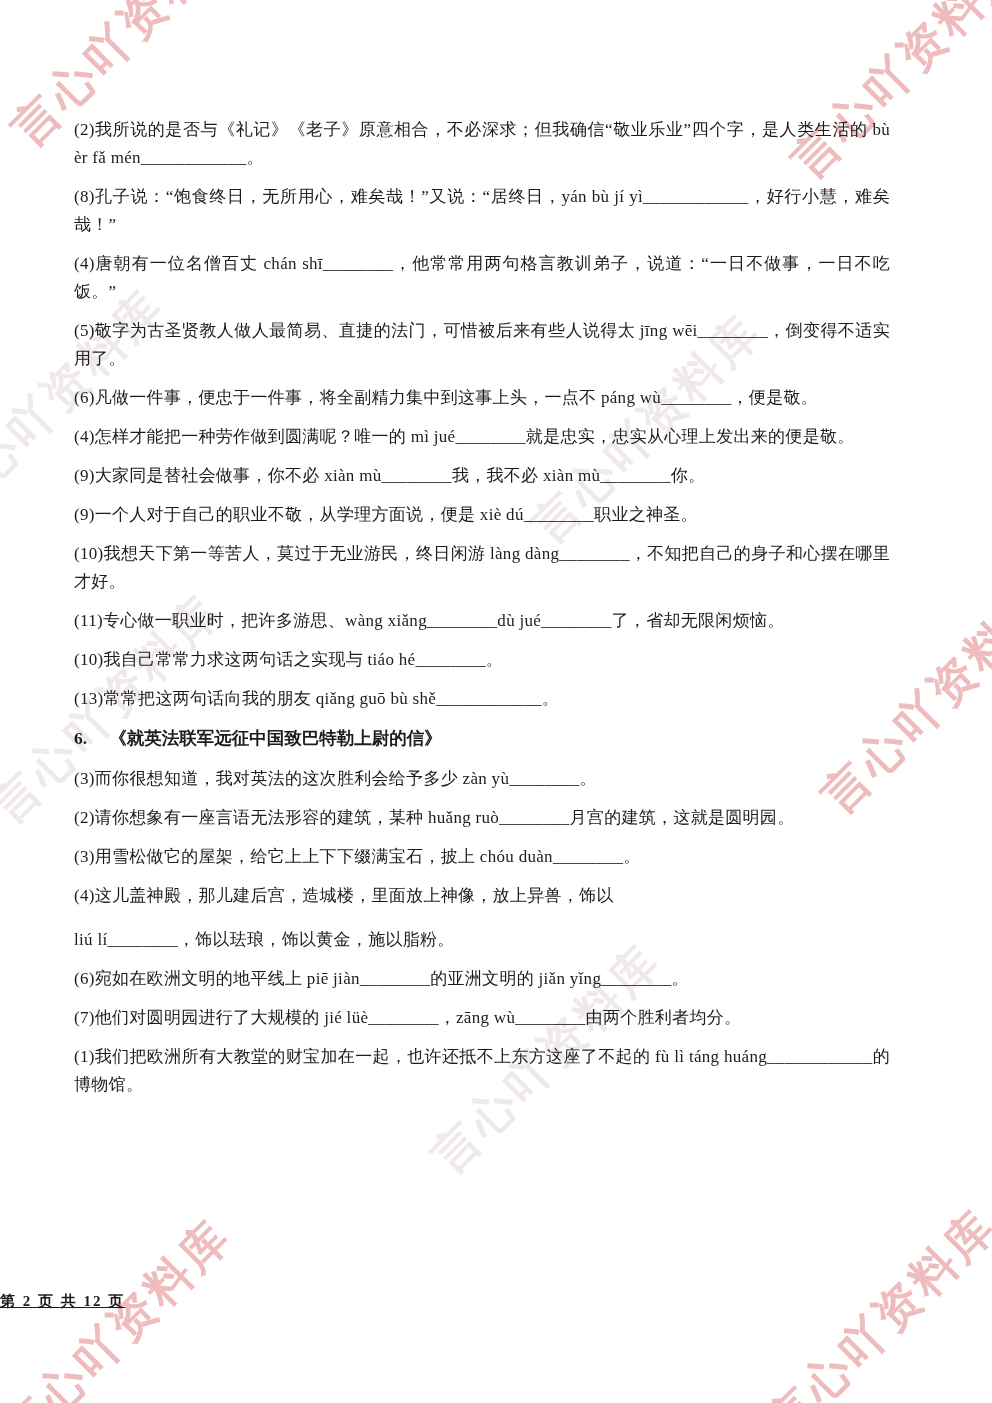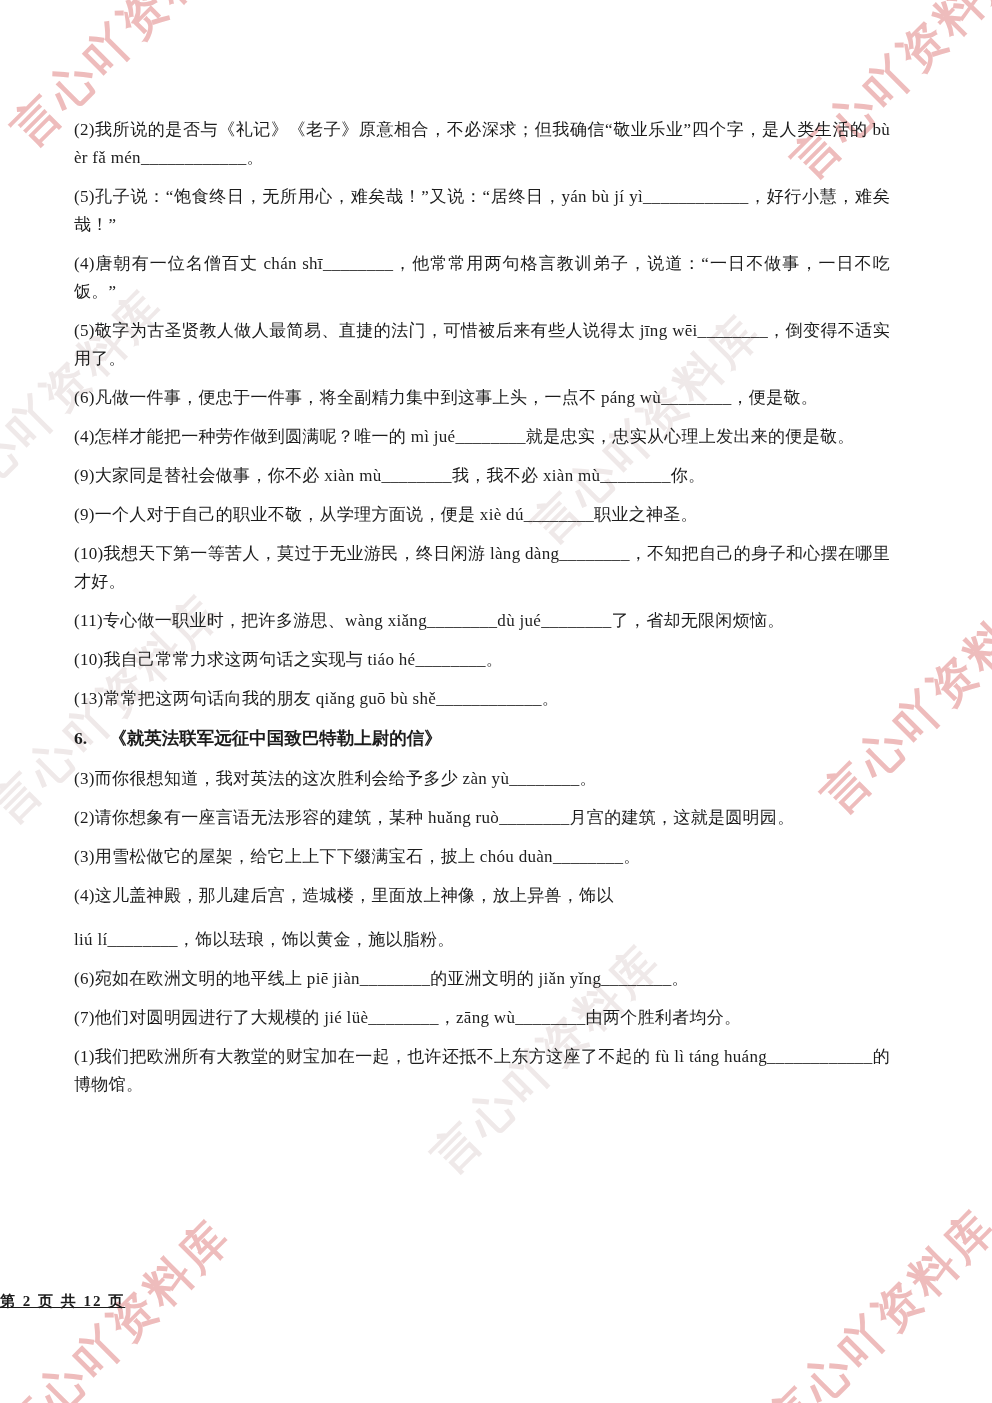--- a/index.html
+++ b/index.html
@@ -84,21 +84,21 @@
   <div class="wm wm-light wm4">言心吖资料库</div>
   <div class="wm wm-strong wm5">言心吖资料库</div>
   <div class="wm wm-light wm6">言心吖资料库</div>
   <div class="wm wm-light wm7">言心吖资料库</div>
   <div class="wm wm-strong wm8">言心吖资料库</div>
   <div class="wm wm-strong wm9">言心吖资料库</div>
 
   <div class="content">
 
     <p class="para">(2)我所说的是否与《礼记》《老子》原意相合，不必深求；但我确信“敬业乐业”四个字，是人类生活的 bù èr fǎ mén____________。</p>
-    <p class="para">(5)孔子说：“饱食终日，无所用心，难矣哉！”又说：“居终日，yán bù jí yì____________，好行小慧，难矣哉！”</p>
+    <p class="para">(8)孔子说：“饱食终日，无所用心，难矣哉！”又说：“居终日，yán bù jí yì____________，好行小慧，难矣哉！”</p>
     <p class="para">(4)唐朝有一位名僧百丈 chán shī________，他常常用两句格言教训弟子，说道：“一日不做事，一日不吃饭。”</p>
     <p class="para">(5)敬字为古圣贤教人做人最简易、直捷的法门，可惜被后来有些人说得太 jīng wēi________，倒变得不适实用了。</p>
     <p class="para">(6)凡做一件事，便忠于一件事，将全副精力集中到这事上头，一点不 páng wù________，便是敬。</p>
     <p class="para">(4)怎样才能把一种劳作做到圆满呢？唯一的 mì jué________就是忠实，忠实从心理上发出来的便是敬。</p>
     <p class="para">(9)大家同是替社会做事，你不必 xiàn mù________我，我不必 xiàn mù________你。</p>
     <p class="para">(9)一个人对于自己的职业不敬，从学理方面说，便是 xiè dú________职业之神圣。</p>
     <p class="para">(10)我想天下第一等苦人，莫过于无业游民，终日闲游 làng dàng________，不知把自己的身子和心摆在哪里才好。</p>
     <p class="para">(11)专心做一职业时，把许多游思、wàng xiǎng________dù jué________了，省却无限闲烦恼。</p>
     <p class="para">(10)我自己常常力求这两句话之实现与 tiáo hé________。</p>
     <p class="para">(13)常常把这两句话向我的朋友 qiǎng guō bù shě____________。</p>

